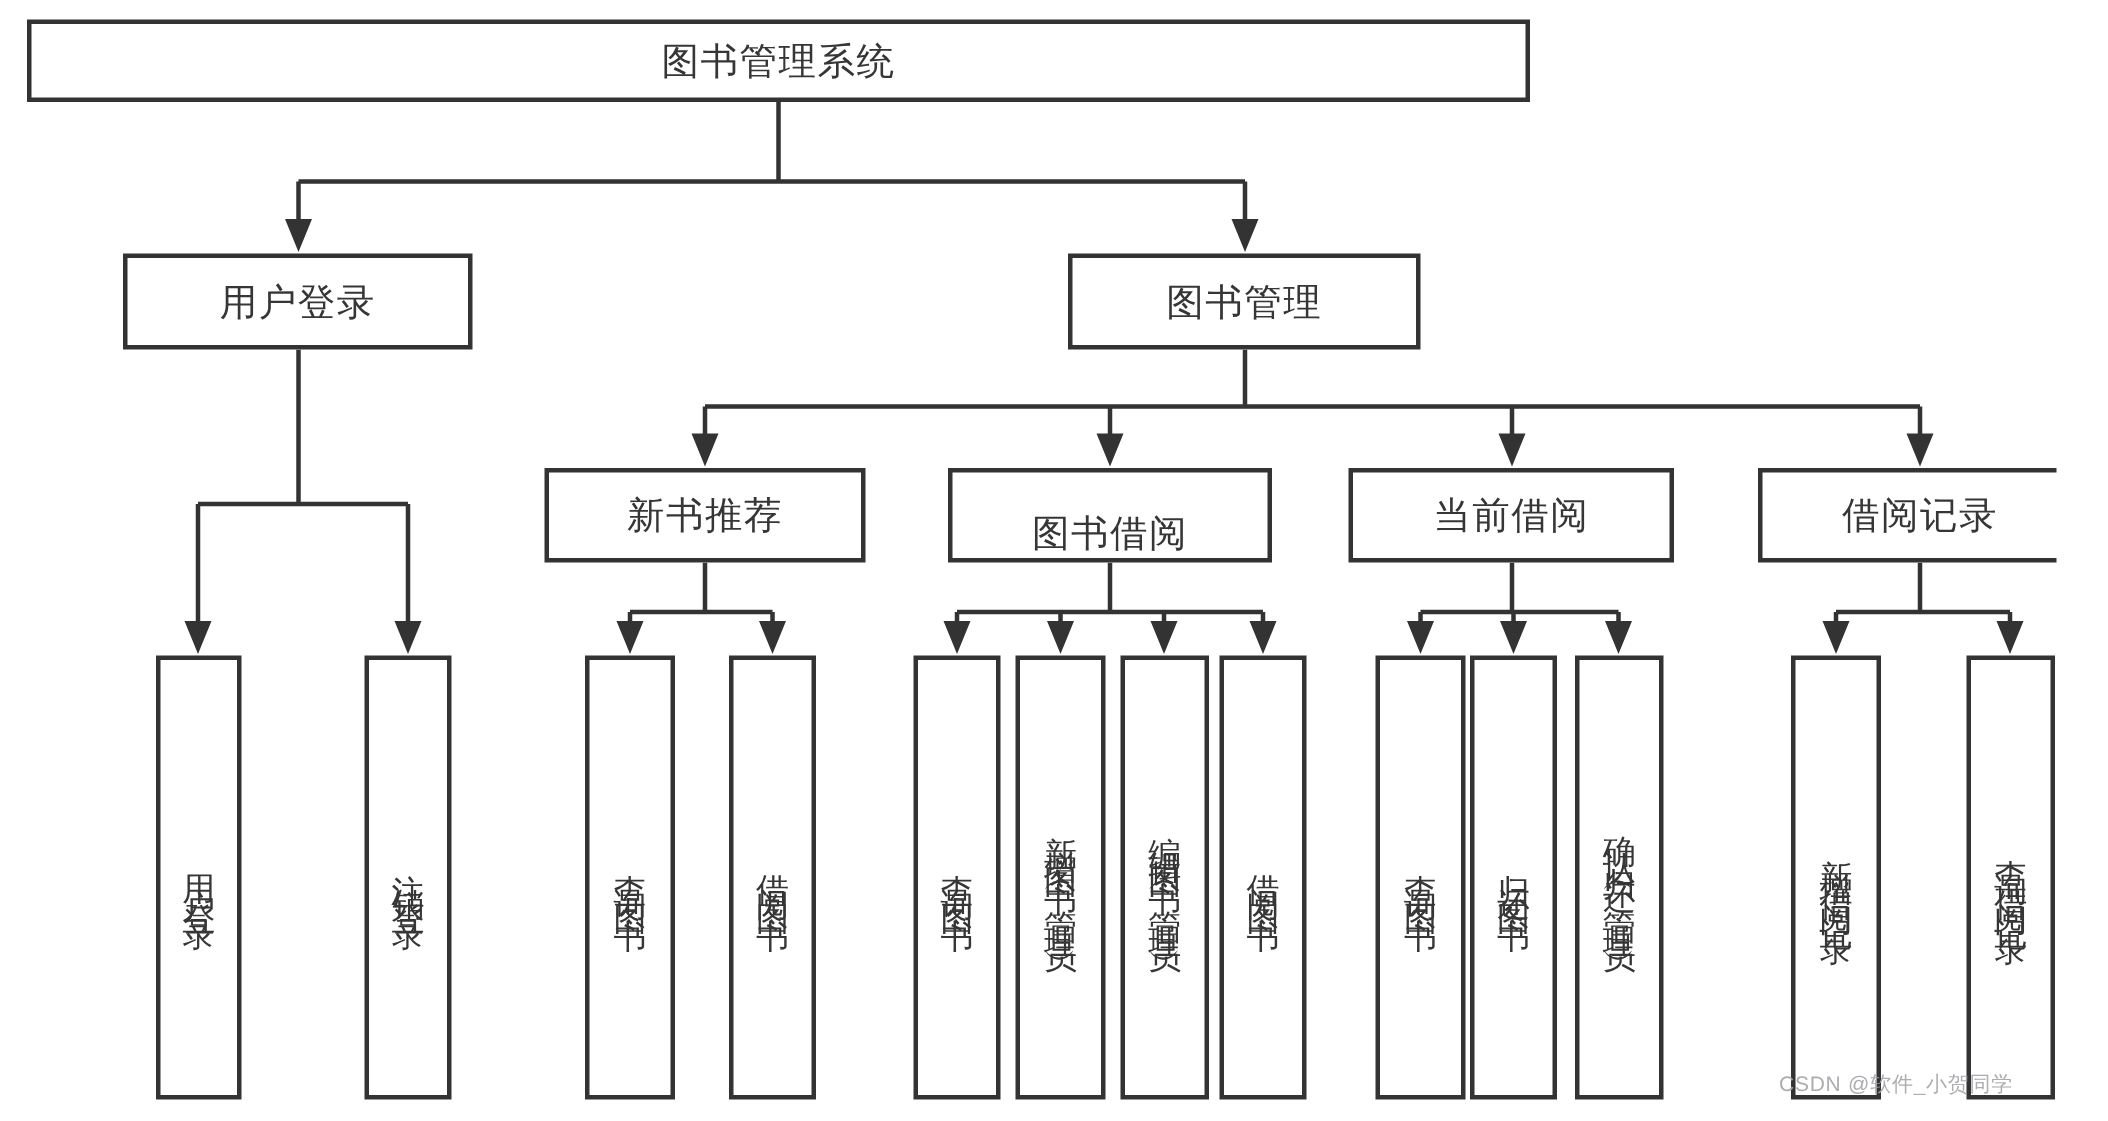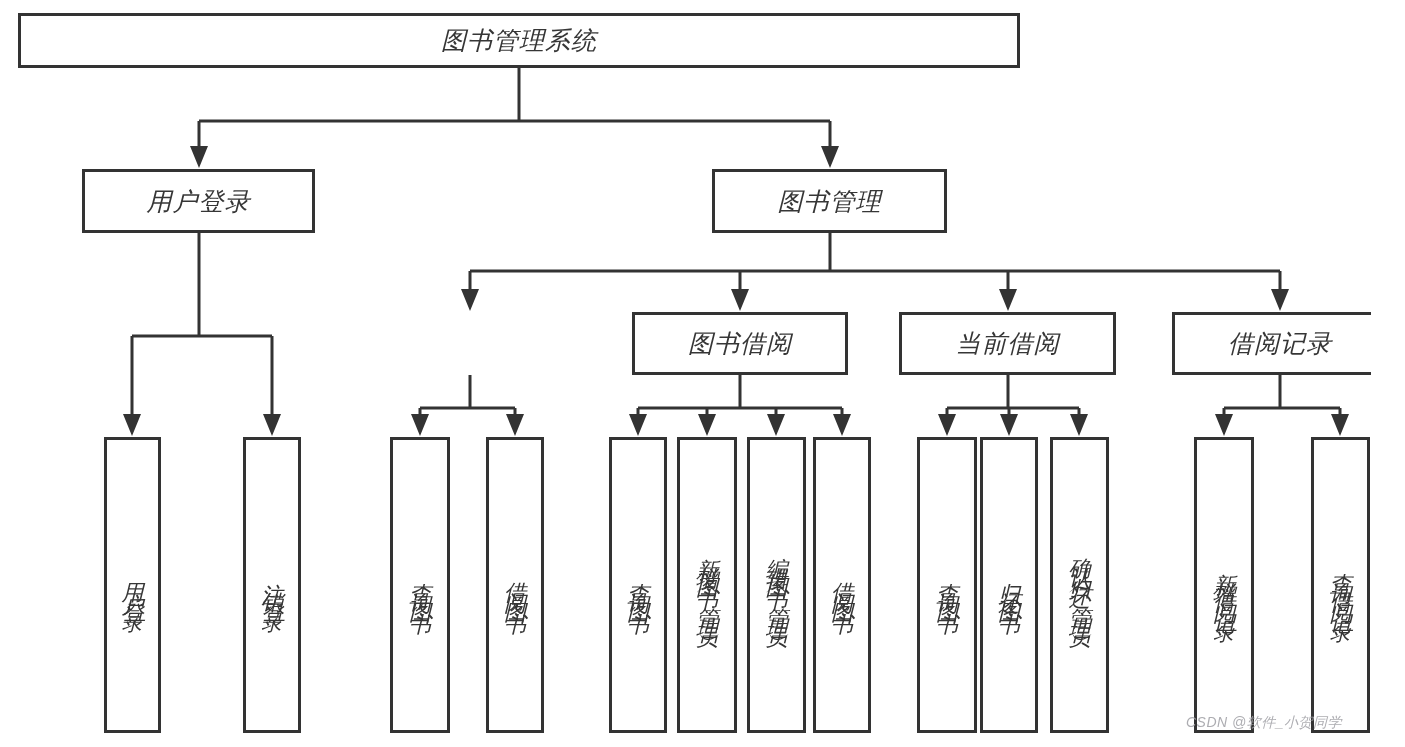--- a/index.html
+++ b/index.html
@@ -10,21 +10,20 @@
     --background:#ffffff;
   }
   html,body{margin:0;padding:0;background:#fff;}
   .canvas{
     position:relative;
     width:1371px;height:747px;
     background:var(--background,#ffffff);
     font-family:"Liberation Sans",sans-serif;
     color:var(--text,#363636);
     overflow:hidden;
-    font-style:italic;
   }
   svg.connectors{position:absolute;left:0;top:0;z-index:1;}
   svg.connectors path.lines{fill:none;stroke:var(--line,#333);stroke-width:3;}
   svg.connectors path.heads{fill:var(--line,#333);stroke:none;}
   .box{
     position:absolute;box-sizing:border-box;
     background:#fff;border:3px solid var(--border,#333);
     display:flex;align-items:center;justify-content:center;
     z-index:2;
   }
@@ -77,21 +76,24 @@
     <span class="h-label">图书管理系统</span>
   </div>
 
   <div class="box" style="left:82px;top:169px;width:233px;height:64px;">
     <span class="h-label">用户登录</span>
   </div>
   <div class="box" style="left:712px;top:169px;width:235px;height:64px;justify-content:center;">
     <span class="h-label">图书管理</span>
   </div>
 
-  <div class="box" style="left:632px;top:312px;width:216px;height:63px;">
+  <div class="box" style="left:363px;top:312px;width:214px;height:63px;">
+    <span class="h-label">新书推荐</span>
+  </div>
+  <div class="box" style="left:632px;top:312px;width:216px;height:63px;align-items:flex-end;">
     <span class="h-label">图书借阅</span>
   </div>
   <div class="box" style="left:899px;top:312px;width:217px;height:63px;">
     <span class="h-label">当前借阅</span>
   </div>
   <div class="box" style="left:1172px;top:312px;width:216px;height:63px;">
     <span class="h-label">借阅记录</span>
   </div>
 
   <div class="box" style="left:104px;top:437px;width:57px;height:296px;">

